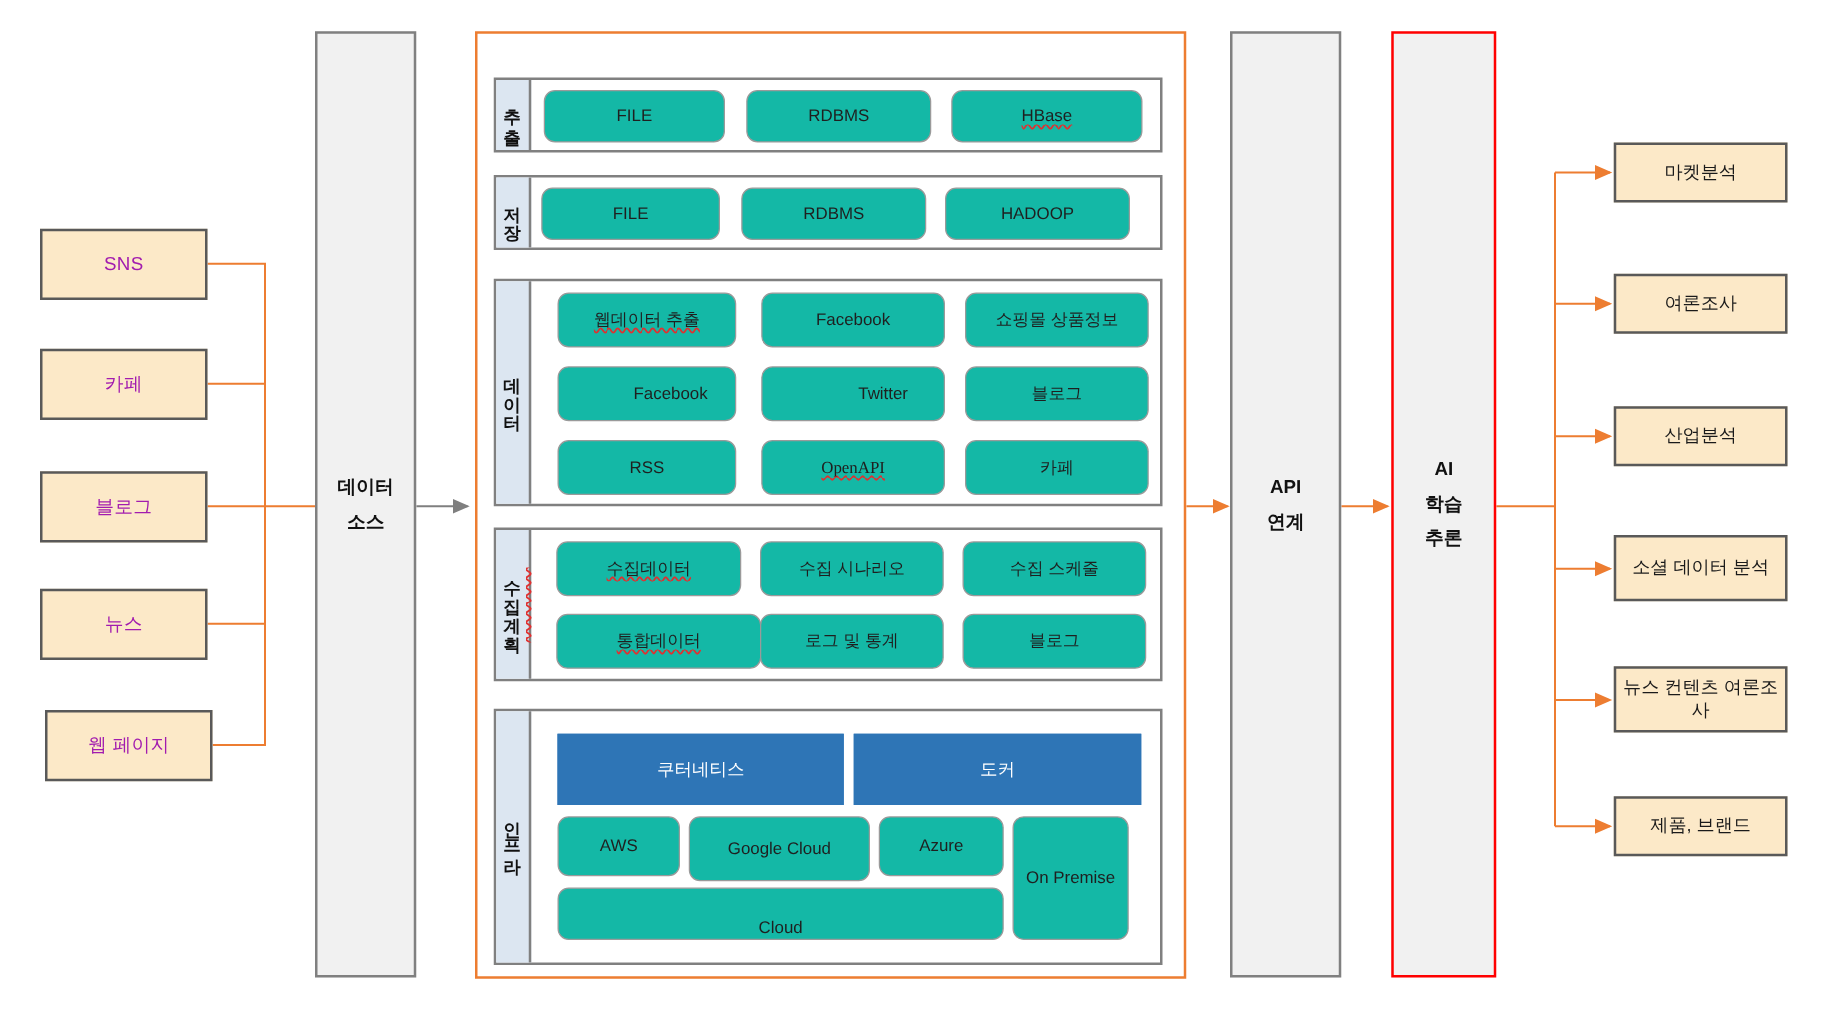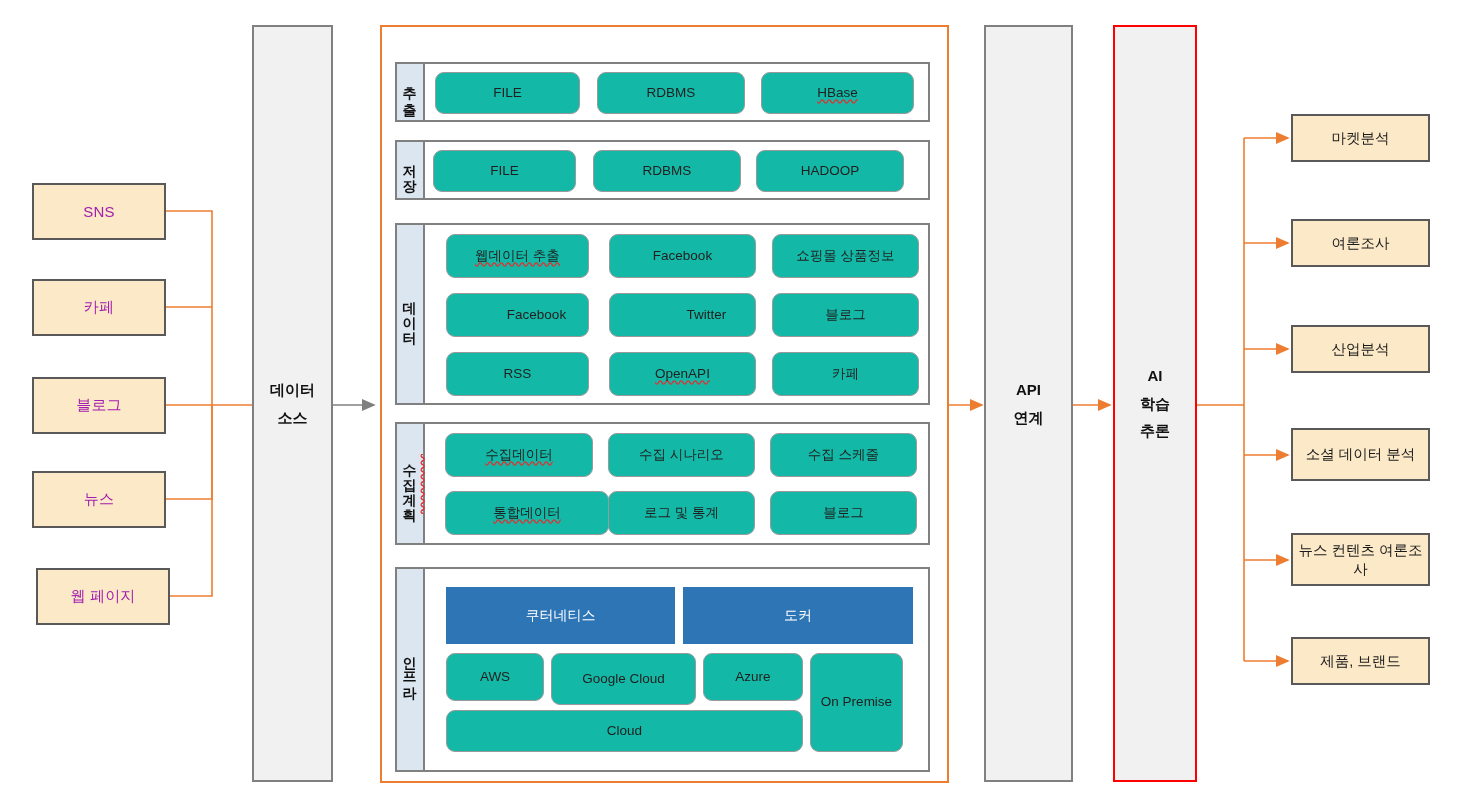--- a/index.html
+++ b/index.html
@@ -228,21 +228,21 @@
         <div class="chip" style="left:184px;top:68px;width:147px;height:44px;padding-left:48px;">
           <span>Twitter</span>
         </div>
         <div class="chip" style="left:347px;top:68px;width:147px;height:44px;">
           <span>블로그</span>
         </div>
 
         <div class="chip" style="left:21px;top:127px;width:143px;height:44px;">
           <span>RSS</span>
         </div>
-        <div class="chip" style="left:184px;top:127px;width:147px;height:44px;">
+        <div class="chip" style="left:184px;top:127px;width:147px;height:44px;font-family:Liberation Serif, serif;">
           <span class="sq">OpenAPI</span>
         </div>
         <div class="chip" style="left:347px;top:127px;width:147px;height:44px;">
           <span>카페</span>
         </div>
       </div>
     </div>
 
     <div class="abs group" style="left:13px;top:395px;width:535px;height:123px;">
       <div class="group-label">
@@ -286,21 +286,21 @@
         </div>
         <div class="chip" style="left:126px;top:84px;width:145px;height:52px;">
           <span>Google Cloud</span>
         </div>
         <div class="chip" style="left:278px;top:84px;width:100px;height:48px;">
           <span>Azure</span>
         </div>
         <div class="chip" style="left:385px;top:84px;width:93px;height:99px;">
           <span>On Premise</span>
         </div>
-        <div class="chip" style="left:21px;top:141px;width:357px;height:42px;">
+        <div class="chip" style="left:21px;top:141px;width:357px;height:42px;align-items:flex-end;">
           <span>Cloud</span>
         </div>
       </div>
     </div>
 
   </div>
 
   <div class="abs pillar" style="left:984px;top:25px;width:89px;height:757px;">
     <span>API</span>
     <span>연계</span>

